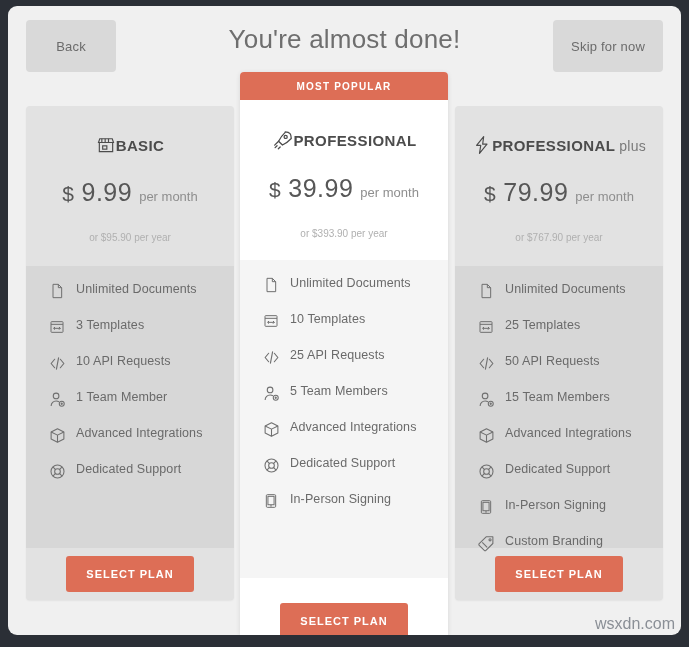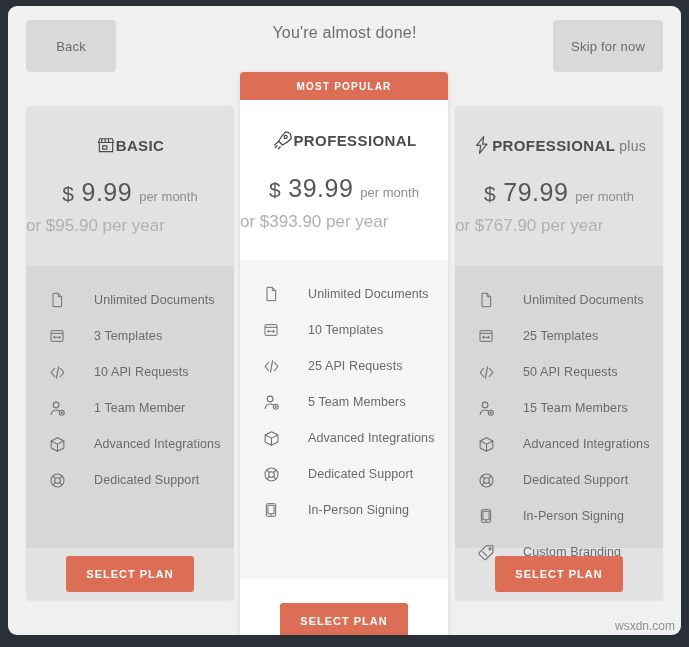--- a/index.html
+++ b/index.html
@@ -49,21 +49,21 @@
     cursor: pointer;
     padding: 0 18px;
   }
   #back-btn { left: 18px; width: 90px; }
   #skip-btn { right: 18px; }
   #headline {
     position: absolute;
     left: 0; top: 18px;
     width: 673px;
     text-align: center;
-    font-size: 16px;
+    font-size: 26px;
     font-weight: 400;
     color: #6e6e6e;
     letter-spacing: .2px;
   }
 
   
   #plans {
     position: absolute;
     left: 0; top: 66px;
     width: 673px; height: 563px;
@@ -143,42 +143,41 @@
     font-size: 25px;
     color: #575757;
     letter-spacing: .5px;
   }
   .price-cur { font-size: 21px; }
   .price-period {
     font-size: 13px;
     color: #8e8e8e;
   }
   .price-year {
-    text-align: left;
-    margin-top: 9px;
-    font-size: 17px;
+    text-align: center;
+    margin-top: 25px;
+    font-size: 10px;
     color: #b0b0b0;
   }
 
   
   .card-features {
     background: #d7d7d7;
     padding: 16px 0 10px 0;
     height: 282px;
     box-sizing: border-box;
   }
   .featured .card-features {
     background: #f5f5f5;
     height: 318px;
   }
 
   .feature {
     display: flex;
-    align-items: center;
-    gap: 28px;
+    gap: 10px;
     padding: 0 0 0 22px;
     height: 36px;
   }
   .feature-icon {
     width: 18px; height: 18px;
     flex: 0 0 18px;
     display: flex;
     align-items: center;
     justify-content: center;
   }
@@ -210,21 +209,21 @@
     font-weight: bold;
     letter-spacing: 1px;
     padding: 12px 20px;
     cursor: pointer;
   }
 
   #watermark {
     position: absolute;
     right: 6px;
     bottom: 2px;
-    font-size: 12px;
+    font-size: 16px;
     color: #8a8f96;
     font-family: "Liberation Sans", sans-serif;
   }
 
   svg { display: block; }
 </style>
 </head>
 <body>
 
 <div id="frame">

